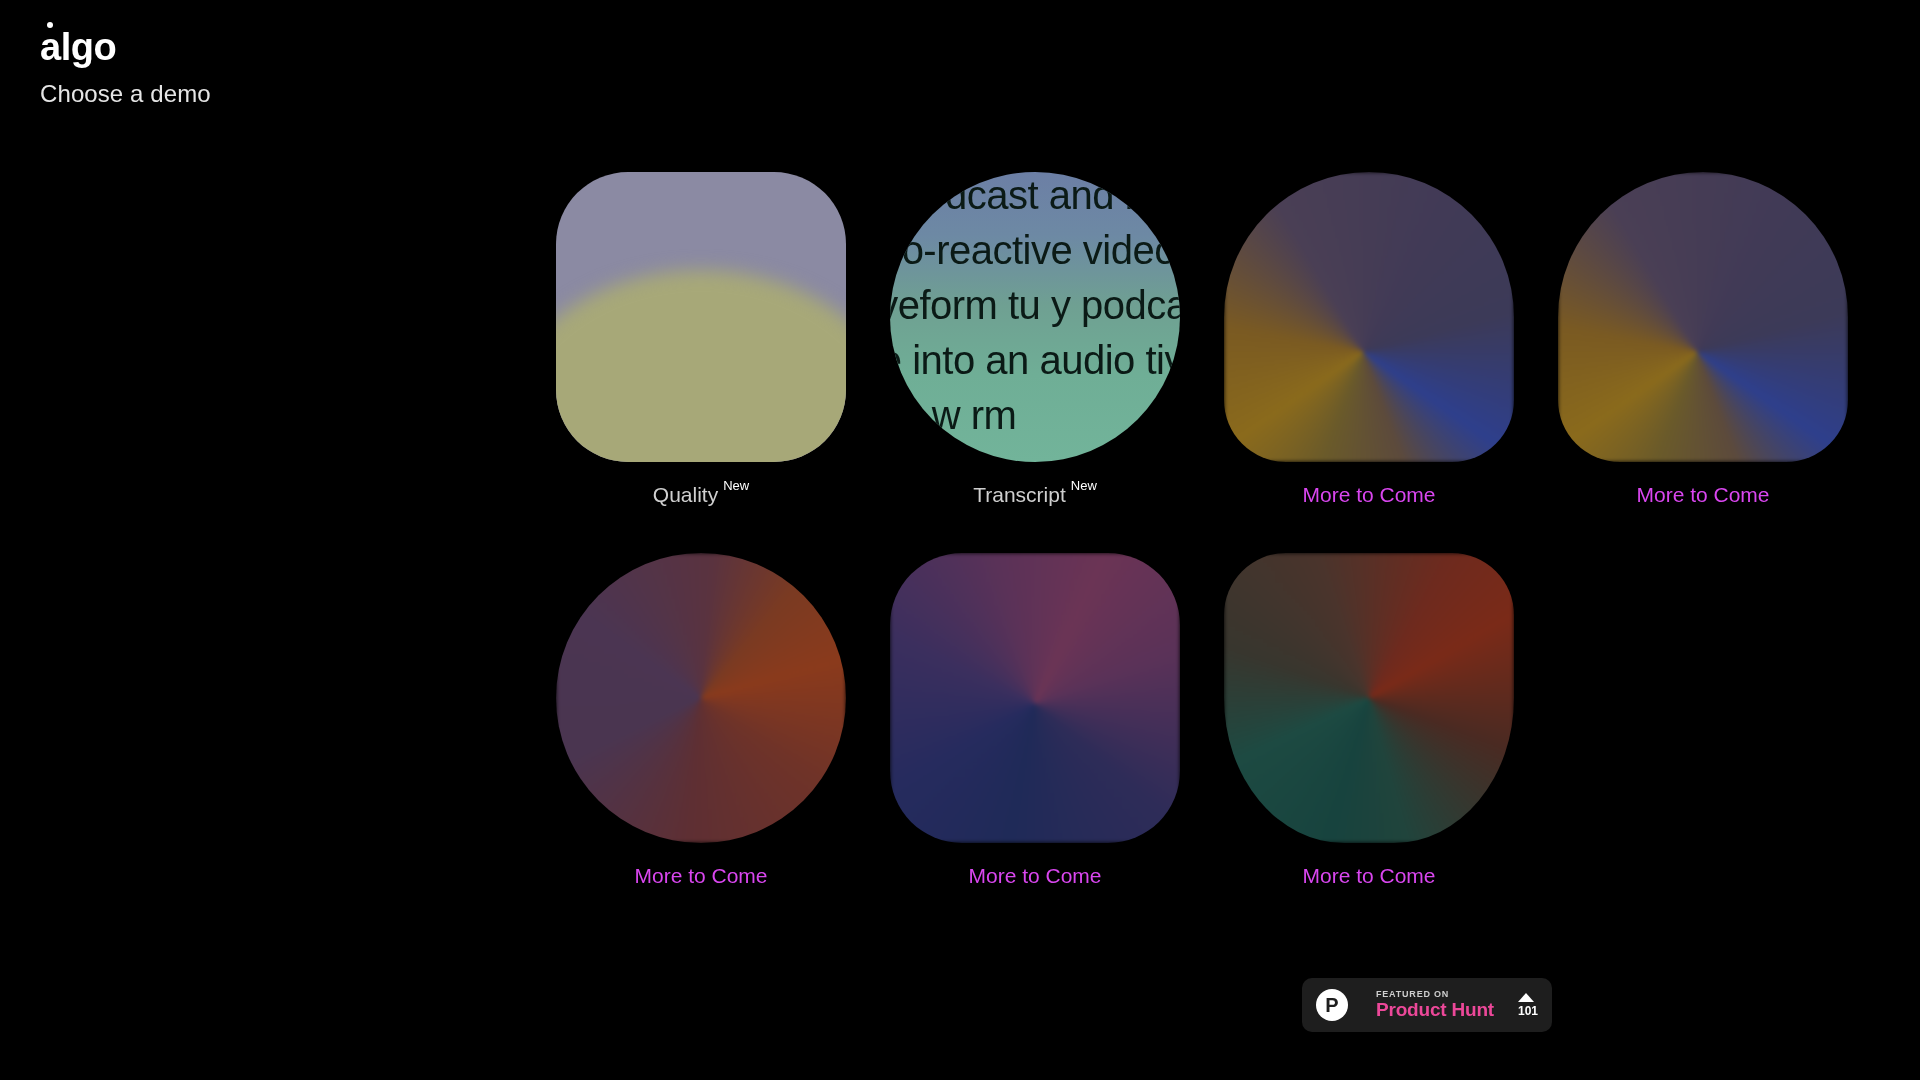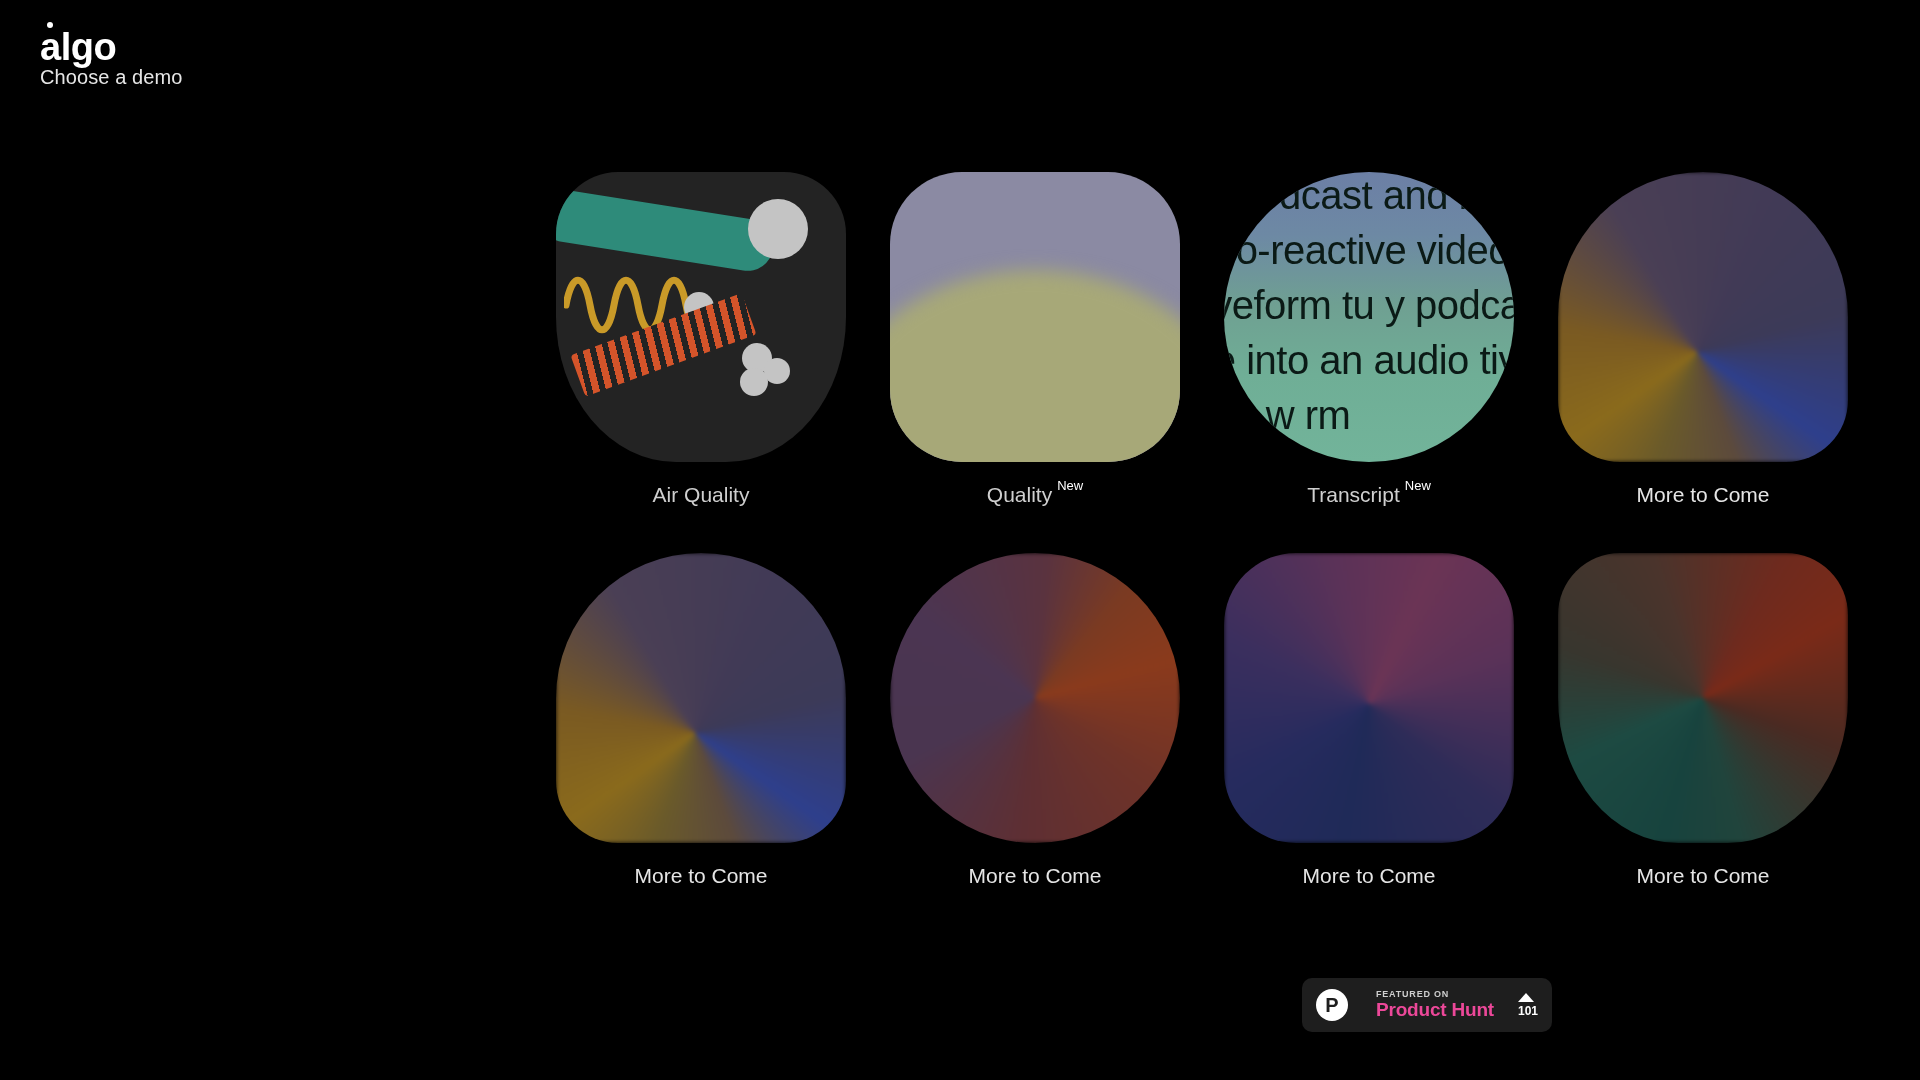--- a/index.html
+++ b/index.html
@@ -40,21 +40,22 @@
   .logo-dot {
     position: absolute;
     width: 6px;
     height: 6px;
     border-radius: 50%;
     background: #ffffff;
     left: 7px;
     top: -6px;
   }
   .subtitle {
-    font-size: 20px;
+    margin-top: 14px;
+    font-size: 24px;
     color: #e6e6e6;
     font-weight: 400;
     letter-spacing: 0.1px;
   }
 
   
   .grid {
     position: absolute;
     left: 556px;
     top: 172px;
@@ -90,21 +91,21 @@
   .caption {
     margin-top: 22px;
     font-size: 21px;
     line-height: 1;
     color: #cfcfcf;
     font-weight: 400;
     white-space: nowrap;
     display: flex;
     align-items: flex-start;
   }
-  .caption.dim { color: #e5e5e5; }
+  .caption.dim { color: #d946ef; }
   .newbadge {
     font-size: 13px;
     color: #ffffff;
     margin-left: 5px;
     position: relative;
     top: -5px;
     font-weight: 400;
   }
 
   
@@ -313,38 +314,20 @@
   <div class="header">
     <div class="logo-wrap">
       <span class="logo-dot"></span>
       <div class="logo">algo</div>
     </div>
     <div class="subtitle">Choose a demo</div>
   </div>
 
   <div class="grid" id="demo-grid">
       <div class="cell">
-        <div class="thumb shape-blob-c">
-      <div class="aq-bg"></div>
-      <div class="aq-teal"></div>
-      <div class="aq-dot-1"></div>
-      <svg class="aq-wave" viewBox="0 0 150 58" preserveAspectRatio="none">
-        <path d="M2 29 C 8 -4, 20 -4, 26 29 S 44 62, 50 29 S 68 -4, 74 29 S 92 62, 98 29 S 116 -4, 122 29 S 140 62, 146 29" fill="none" stroke="#c99a28" stroke-width="7" stroke-linecap="round"></path>
-      </svg>
-      <div class="aq-dot-2"></div>
-      <div class="aq-stripe"></div>
-      <div class="aq-dot-3"></div>
-      <div class="aq-dot-4"></div>
-      <div class="aq-dot-5"></div>
-        </div>
-        <div class="caption">
-          <span>Air Quality</span>
-        </div>
-      </div>
-      <div class="cell">
         <div class="thumb shape-squircle">
       <div class="wf-bg"></div>
       <div class="wf-hill"></div>
         </div>
         <div class="caption">
           <span>Quality</span>
           <span class="newbadge">New</span>
         </div>
       </div>
       <div class="cell">

